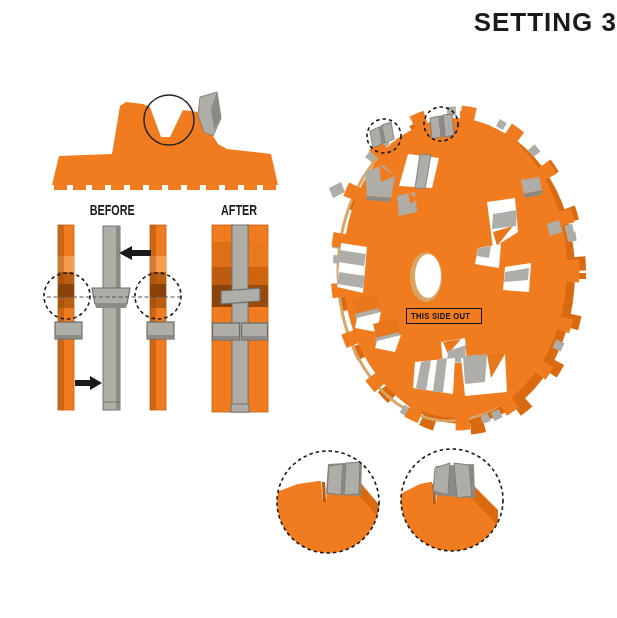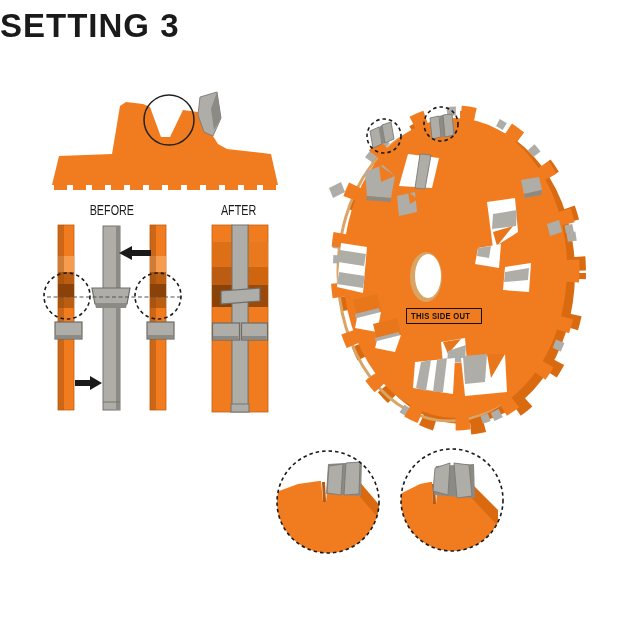--- a/index.html
+++ b/index.html
@@ -4,24 +4,24 @@
 <style>
   :root{
     --c-orange:#F17C20; --c-orange_dark:#D96A10; --c-orange_accent:#E8761A;
     --c-orange_band:#BC5E12; --c-orange_deep:#8B4209; --c-orange_light:#F59C4F;
     --c-tan:#D9A464; --c-gray:#AFADA8; --c-gray_dark:#8C8A84; --c-gray_edge:#6E6C66;
     --c-ink:#1A1A1A; --c-bg:#FFFFFF;
   }
   html,body{margin:0;padding:0;background:#fff;}
   .page{position:relative;width:617px;height:618px;background:var(--c-bg);
         font-family:"Liberation Sans",sans-serif;overflow:hidden;}
-  .title{position:absolute;top:7px;left:0;width:100%;text-align:left;
-         font-size:33px;font-weight:800;letter-spacing:1px;color:var(--c-ink);}
+  .title{position:absolute;top:7px;left:0;width:100%;text-align:right;
+         font-size:26px;font-weight:800;letter-spacing:1px;color:var(--c-ink);}
   .lbl{position:absolute;width:100px;text-align:center;font-size:15px;line-height:1;
-       font-weight:normal;color:var(--c-ink);}
+       font-weight:bold;color:var(--c-ink);}
   .lbl>span{display:inline-block;transform:scaleX(0.72);transform-origin:center;}
   .lbl-before{left:62px;top:202px;}
   .lbl-after{left:189px;top:202px;}
   .side-label{position:absolute;left:406px;top:308px;border:1.5px solid #111;
               padding:1px 4px;font-size:8.5px;font-weight:bold;line-height:1.45;
               color:#111;letter-spacing:0.3px;white-space:nowrap;text-align:right;}
   .side-label>span{display:inline-block;transform:scaleX(0.9);transform-origin:left center;}
   svg{position:absolute;display:block;}
   .svg-profile{left:40px;top:82px;}
   .svg-compare{left:35px;top:198px;}

